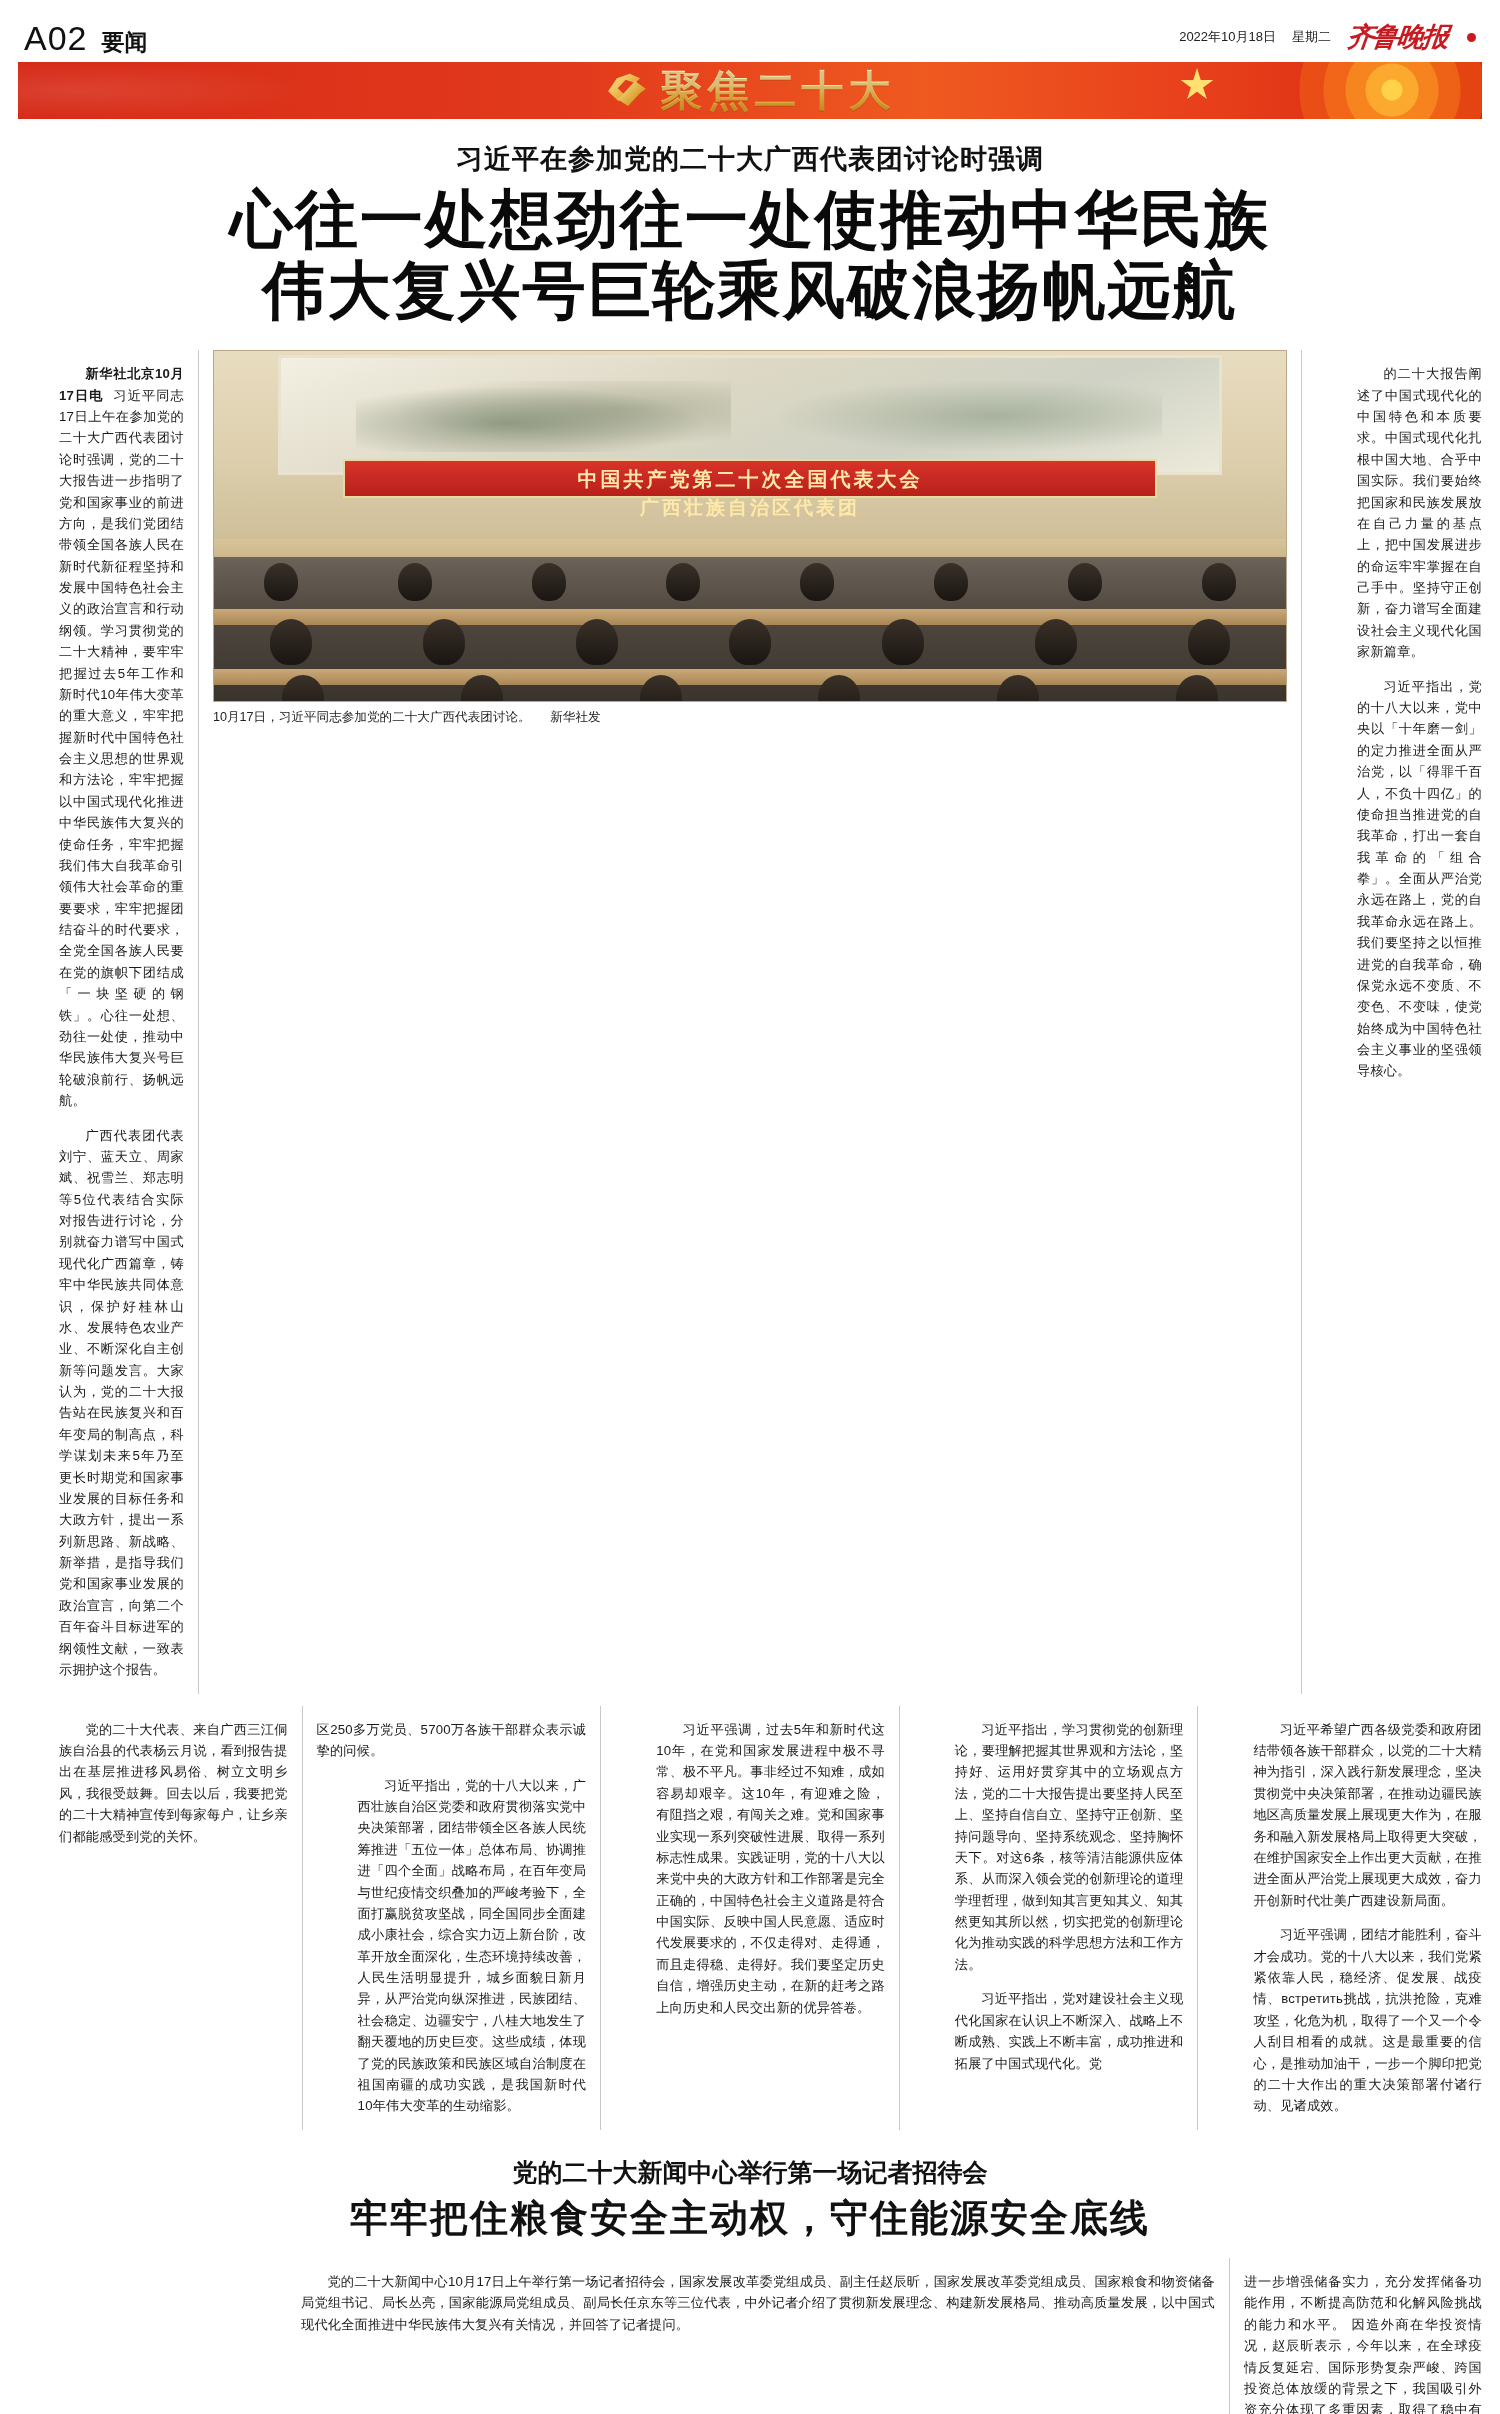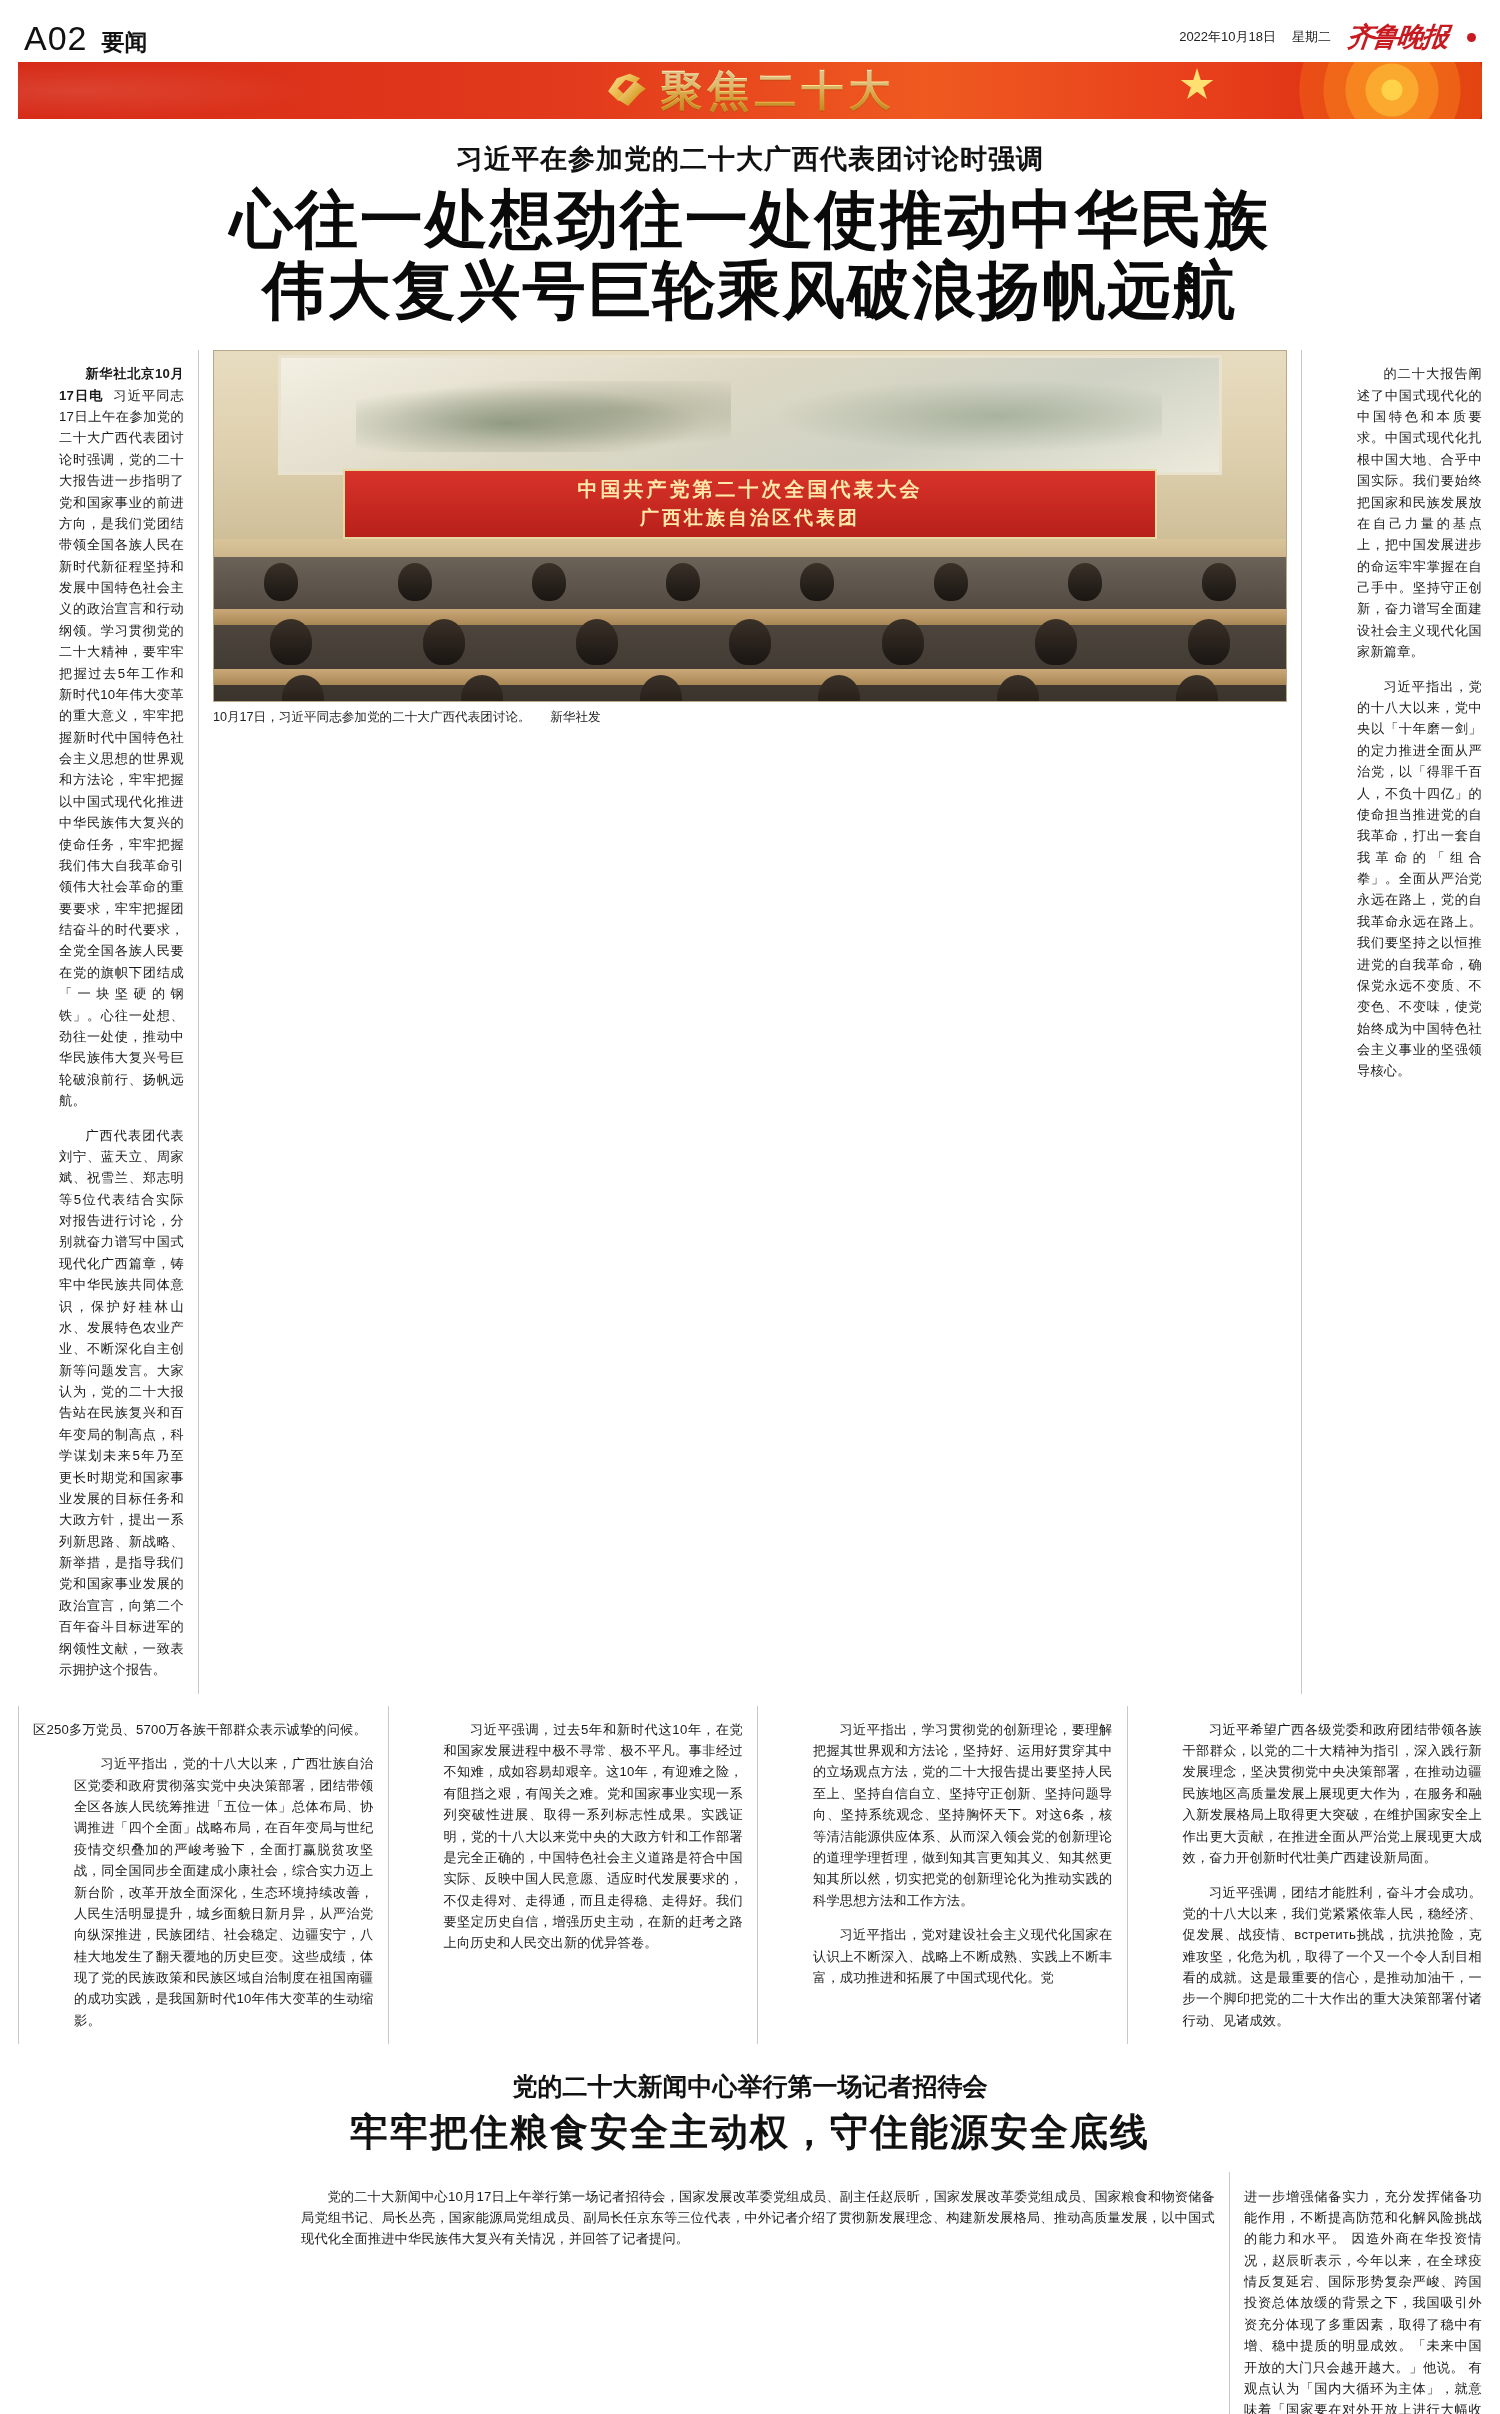--- a/index.html
+++ b/index.html
@@ -77,21 +77,21 @@
   .ph-wall { position:absolute; left:0; right:0; top:0; height:188px;
            background:linear-gradient(180deg,#e8dcc0 0%,#ded0ae 55%,#cfbf99 100%); }
   .ph-art { position:absolute; left:6%; right:6%; top:4px; height:120px;
            background:linear-gradient(160deg,#f3efe2,#ddd8c5 40%,#cfd2c4 70%,#eceadb);
            border:3px solid #e8e2cf; }
   .ph-art::before{ content:""; position:absolute; left:8%; top:20%; width:40%; height:62%;
            background:radial-gradient(ellipse at 40% 60%, rgba(90,110,85,.55), transparent 62%),
                       radial-gradient(ellipse at 70% 40%, rgba(120,130,100,.4), transparent 60%); }
   .ph-art::after{ content:""; position:absolute; right:6%; top:16%; width:44%; height:70%;
            background:radial-gradient(ellipse at 60% 50%, rgba(120,140,110,.45), transparent 64%); }
-  .ph-redband { position:absolute; left:12%; right:12%; top:118px; height:70px;
+  .ph-redband { position:absolute; left:12%; right:12%; top:108px; height:39px;
            background:linear-gradient(180deg,#d8332a,#b7201a); border:2px solid #e8d9a0; }
   .ph-redband .l1,.ph-redband .l2 { color:#ffe9a8; text-align:center; font-weight:800;
            font-family:"Liberation Serif", serif; letter-spacing:3px; }
   .ph-redband .l1 { font-size:20px; margin-top:5px; }
   .ph-redband .l2 { font-size:19px; margin-top:2px; }
   .ph-podium { position:absolute; left:0; right:0; top:188px; height:36px;
            background:linear-gradient(180deg,#d9c49a,#c2a87c); }
   .ph-seats { position:absolute; left:0; right:0; top:206px; bottom:0;
            background:linear-gradient(180deg,#6b6258 0%,#50483f 40%,#3a342d 100%); }
   .ph-seats .row { position:absolute; left:0; right:0; display:flex; justify-content:space-around; }
@@ -218,20 +218,23 @@
     </div>
 
     <div class="vsep"></div>
     <div class="col col-narrow">
       <p class="indent">的二十大报告阐述了中国式现代化的中国特色和本质要求。中国式现代化扎根中国大地、合乎中国实际。我们要始终把国家和民族发展放在自己力量的基点上，把中国发展进步的命运牢牢掌握在自己手中。坚持守正创新，奋力谱写全面建设社会主义现代化国家新篇章。</p>
       <p class="indent">习近平指出，党的十八大以来，党中央以「十年磨一剑」的定力推进全面从严治党，以「得罪千百人，不负十四亿」的使命担当推进党的自我革命，打出一套自我革命的「组合拳」。全面从严治党永远在路上，党的自我革命永远在路上。我们要坚持之以恒推进党的自我革命，确保党永远不变质、不变色、不变味，使党始终成为中国特色社会主义事业的坚强领导核心。</p>
     </div>
   </div>
 
   <div class="a1-lower">
+    <div class="col c">
+      <p class="indent">党的二十大代表、来自广西三江侗族自治县的代表杨云月说，看到报告提出在基层推进移风易俗、树立文明乡风，我很受鼓舞。回去以后，我要把党的二十大精神宣传到每家每户，让乡亲们都能感受到党的关怀。</p>
+    </div>
     <div class="vsep"></div>
     <div class="col c">
       <p>区250多万党员、5700万各族干部群众表示诚挚的问候。</p>
       <p class="indent">习近平指出，党的十八大以来，广西壮族自治区党委和政府贯彻落实党中央决策部署，团结带领全区各族人民统筹推进「五位一体」总体布局、协调推进「四个全面」战略布局，在百年变局与世纪疫情交织叠加的严峻考验下，全面打赢脱贫攻坚战，同全国同步全面建成小康社会，综合实力迈上新台阶，改革开放全面深化，生态环境持续改善，人民生活明显提升，城乡面貌日新月异，从严治党向纵深推进，民族团结、社会稳定、边疆安宁，八桂大地发生了翻天覆地的历史巨变。这些成绩，体现了党的民族政策和民族区域自治制度在祖国南疆的成功实践，是我国新时代10年伟大变革的生动缩影。</p>
     </div>
     <div class="vsep"></div>
     <div class="col c">
       <p class="indent">习近平强调，过去5年和新时代这10年，在党和国家发展进程中极不寻常、极不平凡。事非经过不知难，成如容易却艰辛。这10年，有迎难之险，有阻挡之艰，有闯关之难。党和国家事业实现一系列突破性进展、取得一系列标志性成果。实践证明，党的十八大以来党中央的大政方针和工作部署是完全正确的，中国特色社会主义道路是符合中国实际、反映中国人民意愿、适应时代发展要求的，不仅走得对、走得通，而且走得稳、走得好。我们要坚定历史自信，增强历史主动，在新的赶考之路上向历史和人民交出新的优异答卷。</p>
     </div>
     <div class="vsep"></div>

